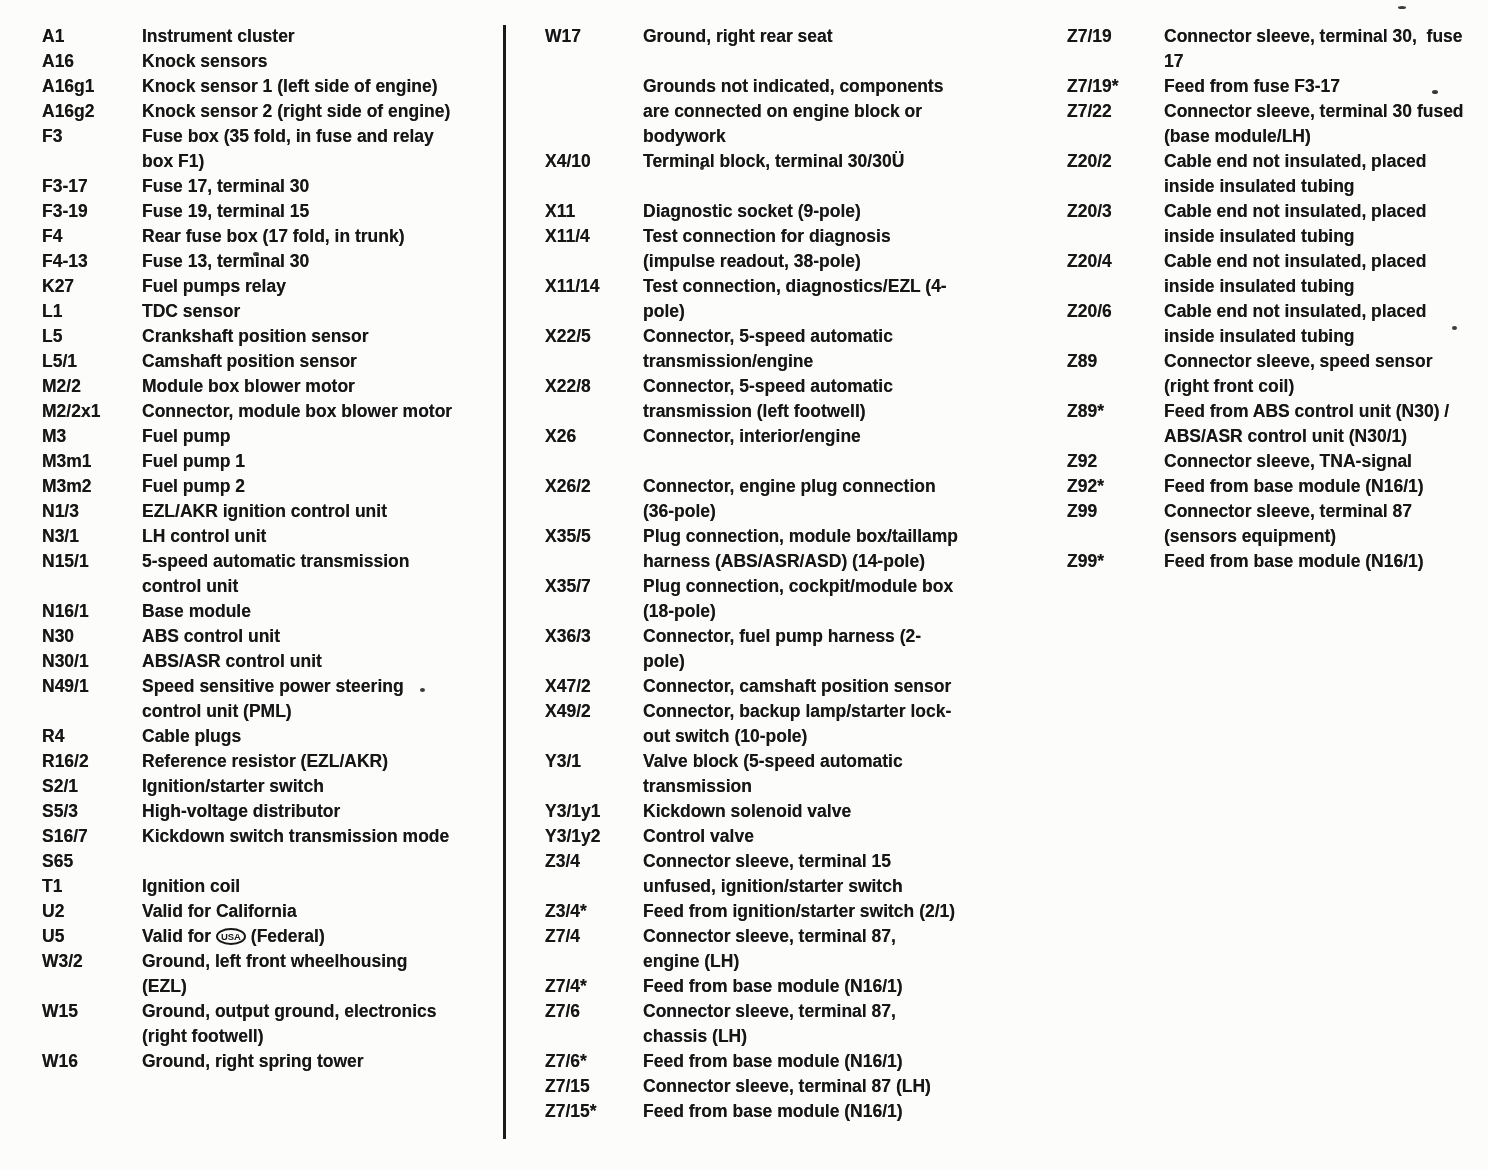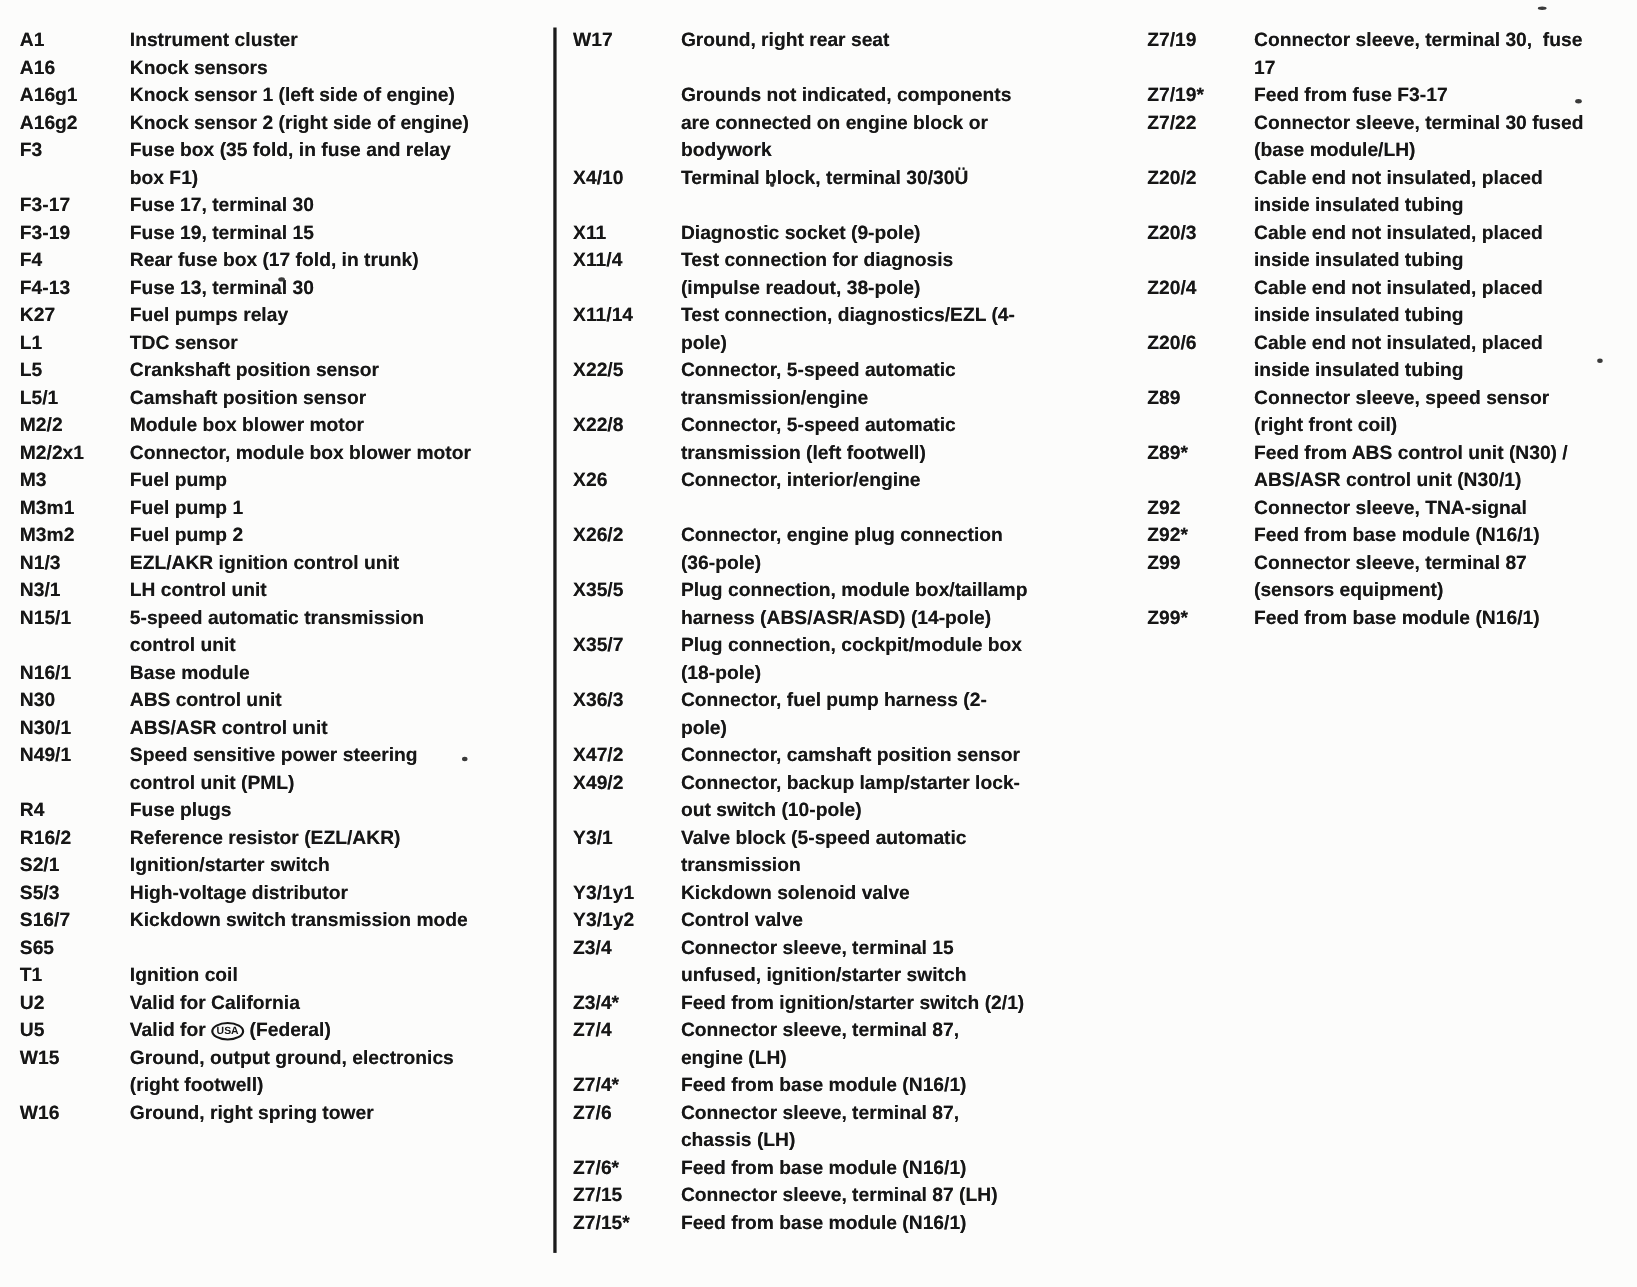--- a/index.html
+++ b/index.html
@@ -8,21 +8,21 @@
     width:1488px; height:1170px;
     background:var(--paper);
     font-family:"Liberation Sans", sans-serif;
   }
   .page{
     position:relative; width:1488px; height:1170px; overflow:hidden;
     color:var(--ink);
     font-size:17.5px; font-weight:700; line-height:25px;
     text-shadow:0 0 0.5px rgba(0,0,0,0.55); 
   }
-  .col{ position:absolute; top:24px; }
+  .col{ position:absolute; top:24px;margin-left:24px; }
   #col1{ left:18px;   width:472px; }
   #col2{ left:521px;  width:480px; }
   #col3{ left:1043px; width:446px; }
   .entry{ display:flex; align-items:flex-start; }
   .code{ flex:0 0 100px; white-space:pre; }
   #col2 .code{ flex-basis:98px; }
   #col3 .code{ flex-basis:97px; }
   .desc{ flex:1; min-width:0; }
   .line{ white-space:pre; }
   .spacer{ height:25px; }
@@ -191,21 +191,21 @@
       <div class="entry">
         <span class="code">N49/1</span>
         <div class="desc">
           <div class="line">Speed sensitive power steering</div>
           <div class="line">control unit (PML)</div>
         </div>
       </div>
       <div class="entry">
         <span class="code">R4</span>
         <div class="desc">
-          <div class="line">Fuse plugs</div>
+          <div class="line">Cable plugs</div>
         </div>
       </div>
       <div class="entry">
         <span class="code">R16/2</span>
         <div class="desc">
           <div class="line">Reference resistor (EZL/AKR)</div>
         </div>
       </div>
       <div class="entry">
         <span class="code">S2/1</span>
@@ -237,20 +237,27 @@
       <div class="entry">
         <span class="code">U2</span>
         <div class="desc">
           <div class="line">Valid for California</div>
         </div>
       </div>
       <div class="entry">
         <span class="code">U5</span>
         <div class="desc">
           <div class="line">Valid for <span class="usa-oval">USA</span> (Federal)</div>
+        </div>
+      </div>
+      <div class="entry">
+        <span class="code">W3/2</span>
+        <div class="desc">
+          <div class="line">Ground, left front wheelhousing</div>
+          <div class="line">(EZL)</div>
         </div>
       </div>
       <div class="entry">
         <span class="code">W15</span>
         <div class="desc">
           <div class="line">Ground, output ground, electronics</div>
           <div class="line">(right footwell)</div>
         </div>
       </div>
       <div class="entry">

